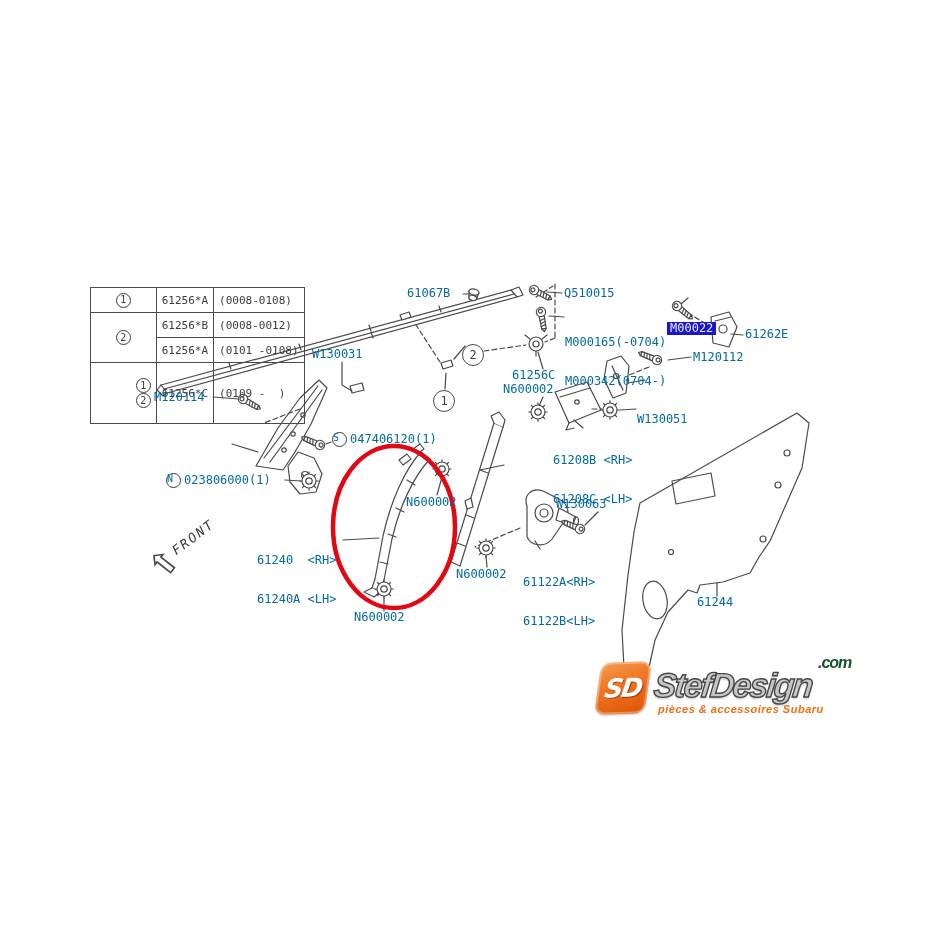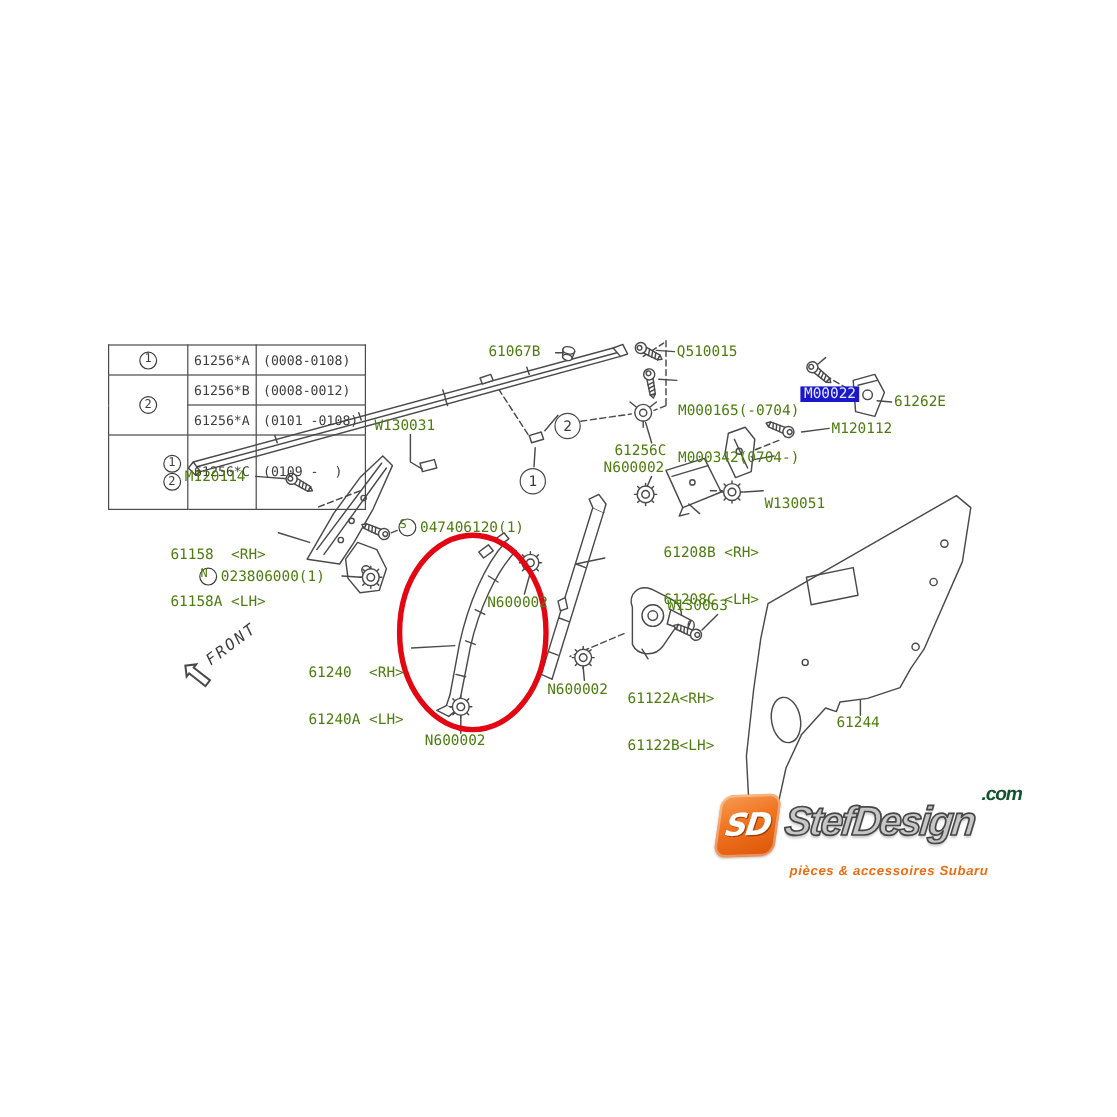--- a/index.html
+++ b/index.html
@@ -1,19 +1,19 @@
 <!DOCTYPE html>
 <html><head>
 <meta charset="utf-8">
 <style>
   html,body{margin:0;padding:0;background:#fff;}
   #stage{position:relative;width:931px;height:931px;background:#ffffff;overflow:hidden;
          font-family:"DejaVu Sans Mono",monospace;}
   svg{position:absolute;left:0;top:0;}
-  .lbl{position:absolute;font:12px "DejaVu Sans Mono",monospace;color:#4d7c0f;
+  .lbl{position:absolute;font:12px "DejaVu Sans Mono",monospace;color:#0369a1;
        white-space:pre;line-height:13px;}
   .lbl span{display:block;}
   .inline{display:flex;align-items:center;gap:3px;}
   .inline span{display:inline-block;}
   .circ{display:inline-flex;align-items:center;justify-content:center;width:15px;height:15px;
         border:1.2px solid #3c3c3c;border-radius:50%;font-size:10px;line-height:1;
         box-sizing:border-box;background:#fff;flex:0 0 auto;}
   .blue{background:#1a17c9;color:#e4e7ff;padding:0 3px;margin-top:40px;}
   .callout{position:absolute;width:22px;height:22px;border:1.3px solid #4a4a4a;border-radius:50%;
            display:flex;align-items:center;justify-content:center;font:12px "DejaVu Sans Mono",monospace;
@@ -36,21 +36,21 @@
              box-shadow:inset 0 0 0 2px #ffffff55, 0 1px 2px #00000040;
              display:flex;align-items:center;justify-content:center;}
   #logo-monogram{font:italic bold 26px "DejaVu Sans",sans-serif;color:#ffffff;
                  text-shadow:1px 1px 0 #9c3c05;letter-spacing:-2px;}
   #logo-name{position:absolute;left:62px;top:10px;font:italic bold 34px "Liberation Sans",sans-serif;
              color:#c6c6c6;-webkit-text-stroke:1.4px #474747;letter-spacing:-2px;
              transform:skewX(-6deg);text-shadow:0 2px 2px #00000033;}
   #logo-tld{position:absolute;left:226px;top:-2px;font:italic bold 16px "Liberation Sans",sans-serif;
             color:#14532d;letter-spacing:-1px;}
   #logo-tagline{position:absolute;left:66px;top:47px;font:italic bold 11px "Liberation Sans",sans-serif;
-                color:#ed6d12;letter-spacing:0.5px;margin-top:17px;}
+                color:#ed6d12;letter-spacing:0.5px;}
 </style>
 </head>
 <body>
 
 <div id="stage">
 
 <svg width="931" height="931" viewBox="0 0 931 931">
   <defs>
     <g id="screw" stroke="#4a4a4a" stroke-width="1.2" fill="#fff">
       <path d="M4,-2.6 L17,-2.2 L17,2.2 L4,2.6 Z"></path>
@@ -265,24 +265,20 @@
 
 <div class="lbl" style="left:637px;top:413px">W130051</div>
 <div class="lbl" style="left:512px;top:369px">61256C</div>
 <div class="lbl" style="left:503px;top:383px">N600002</div>
 
 <div class="lbl" style="left:553px;top:428px">
   <span>61208B &lt;RH&gt;</span>
   <span>61208C &lt;LH&gt;</span>
 </div>
 
-<div class="lbl" style="left:142px;top:430px">
-  <span>61158  &lt;RH&gt;</span>
-  <span>61158A &lt;LH&gt;</span>
-</div>
 
 <div class="lbl inline" style="left:332px;top:432px">
   <span class="circ">S</span>
   <span>047406120(1)</span>
 </div>
 
 <div class="lbl inline" style="left:166px;top:473px">
   <span class="circ">N</span>
   <span>023806000(1)</span>
 </div>

